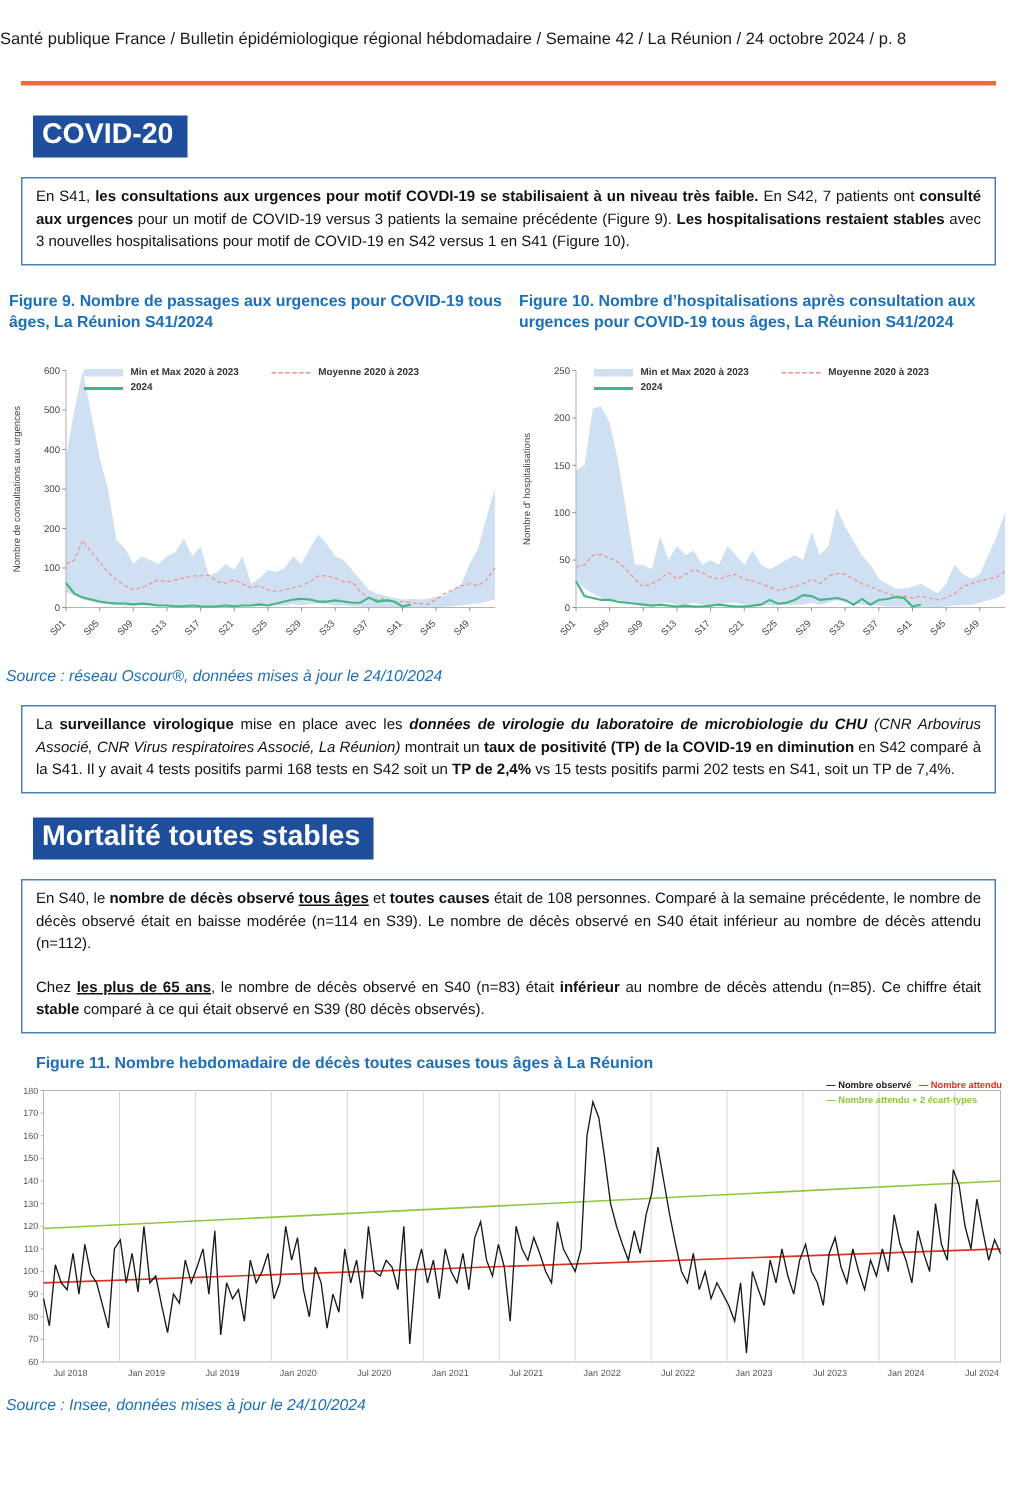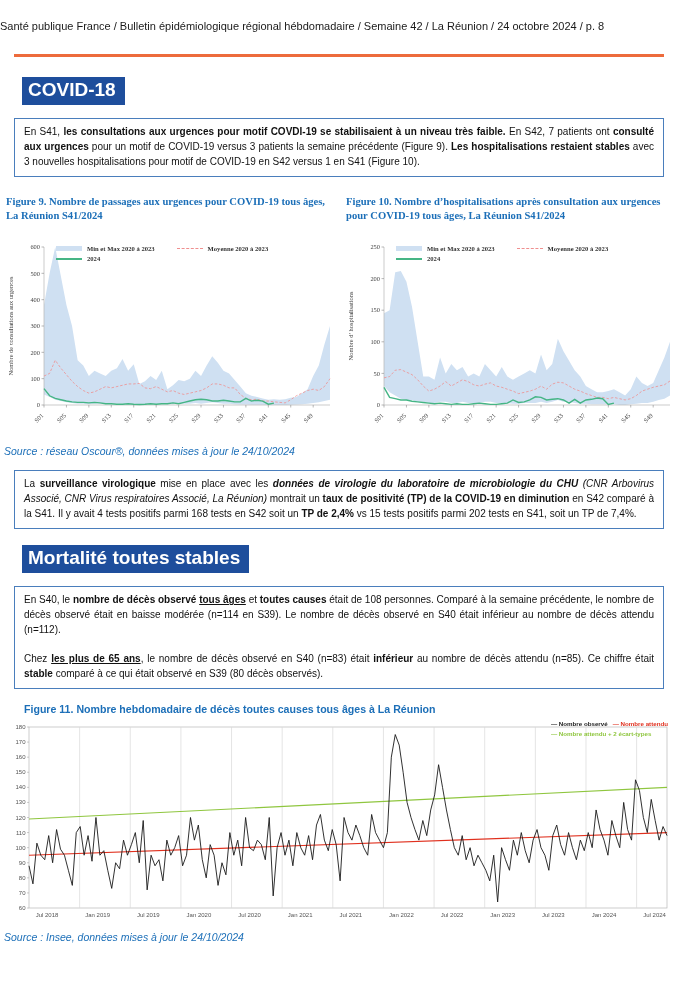--- a/index.html
+++ b/index.html
@@ -5,21 +5,21 @@
   html,body{margin:0;padding:0;background:#fff;}
   body{width:678px;height:1000px;font-family:"Liberation Sans",sans-serif;color:#111;position:relative;overflow:hidden;}
   .page-header{padding-top:8px;text-align:left;font-size:11px;color:#1a1a1a;margin-top:12px;}
   .top-rule{height:3px;background:#ED6B3C;margin:22px 14px 0 14px;}
   .badge{display:inline-block;background:#1e4e9c;color:#fff;font-weight:bold;font-size:19px;padding:2px 9px 4px 6px;}
   .badge-wrap{margin:20px 0 0 22px;}
   .badge-wrap2{margin:16px 0 0 22px;}
   .tbox{margin:13px 14px 0 14px;border:1.5px solid #4a7ebc;padding:5px 9px 7px 9px;font-size:10px;line-height:1.5;text-align:justify;}
   .tbox p{margin:0;}
   .tbox p + p{margin-top:14px;}
-  .fig-row{display:flex;margin:18px 2px 0 2px;font-family:Liberation Serif, serif;}
+  .fig-row{display:flex;margin:18px 2px 0 2px;}
   .fig-col{flex:1 1 50%;padding:0 4px;}
   .fig-title{font-size:10.6px;font-weight:bold;color:#1c6fb8;line-height:1.32;min-height:46px;}
   .fig-title-solo{font-size:10.6px;font-weight:bold;color:#1c6fb8;margin:14px 0 4px 24px;}
   .chart-box{position:relative;}
   .legend-grid{position:absolute;left:50px;top:4px;display:grid;grid-template-columns:auto auto;column-gap:22px;row-gap:3px;}
   .lg-item{display:flex;align-items:center;gap:5px;font-size:6.6px;color:#333;font-weight:bold;}
   .sw{display:inline-block;width:26px;}
   .sw-band{height:5px;}
   .sw-dash{height:0;border-top:1px dashed;}
   .sw-line{height:0;border-top:2px solid;}
@@ -29,21 +29,21 @@
   .src{color:#1c6fb8;font-size:10.5px;margin:6px 0 0 4px;font-style:italic;}
   svg{display:block;}
 </style>
 </head>
 <body>
 
 <div class="page-header">Santé publique France / Bulletin épidémiologique régional hébdomadaire / Semaine 42 / La Réunion / 24 octobre 2024 / p. 8</div>
 <div class="top-rule"></div>
 
 <div class="badge-wrap">
-  <span class="badge">COVID-18</span>
+  <span class="badge">COVID-20</span>
 </div>
 
 <div class="tbox">
   <p><span>En S41, </span><span style="font-weight: bold;">les consultations aux urgences pour motif COVDI-19 se stabilisaient à un niveau très faible.</span><span> En S42, 7 patients ont </span><span style="font-weight: bold;">consulté aux urgences</span><span> pour un motif de COVID-19 versus 3 patients la semaine précédente (Figure 9). </span><span style="font-weight: bold;">Les hospitalisations restaient stables</span><span> avec 3 nouvelles hospitalisations pour motif de COVID-19 en S42 versus 1 en S41 (Figure 10).</span></p>
 </div>
 
 <div class="fig-row">
   <div class="fig-col">
     <div class="fig-title">Figure 9. Nombre de passages aux urgences pour COVID-19 tous âges, La Réunion S41/2024</div>
     <div class="chart-box" id="mount-fig9">

